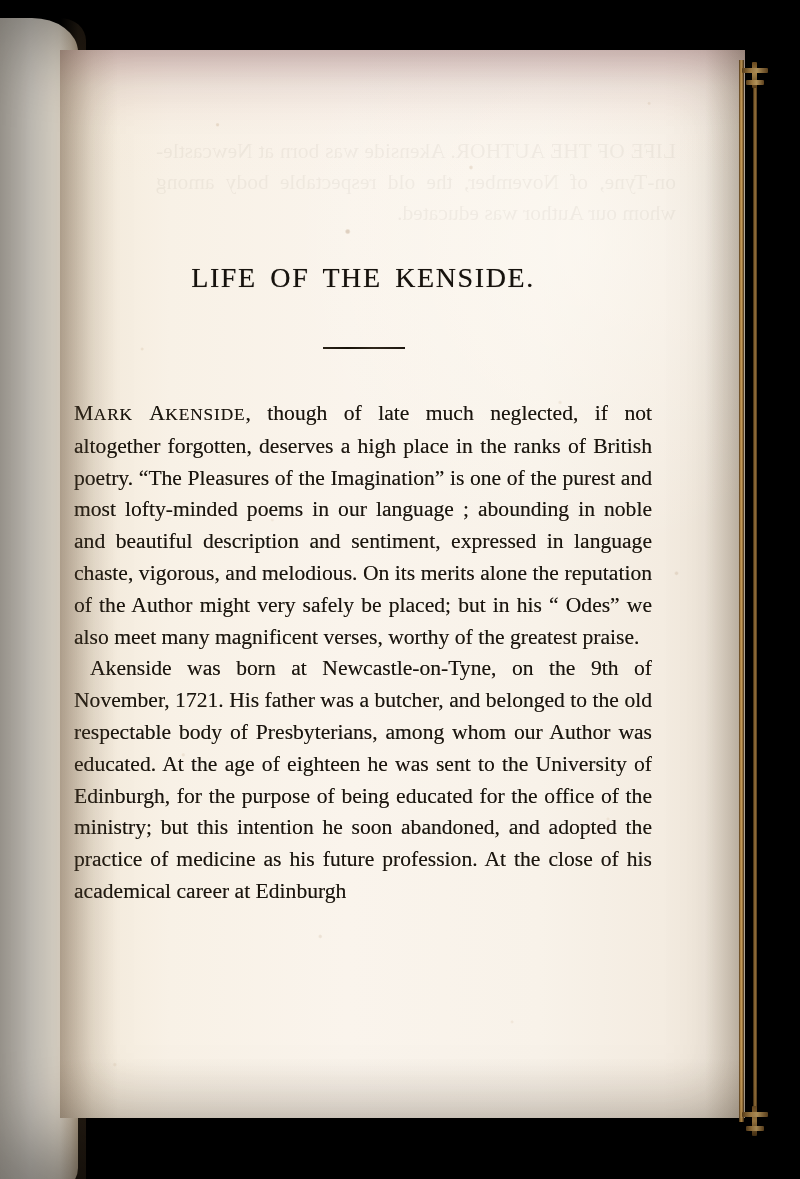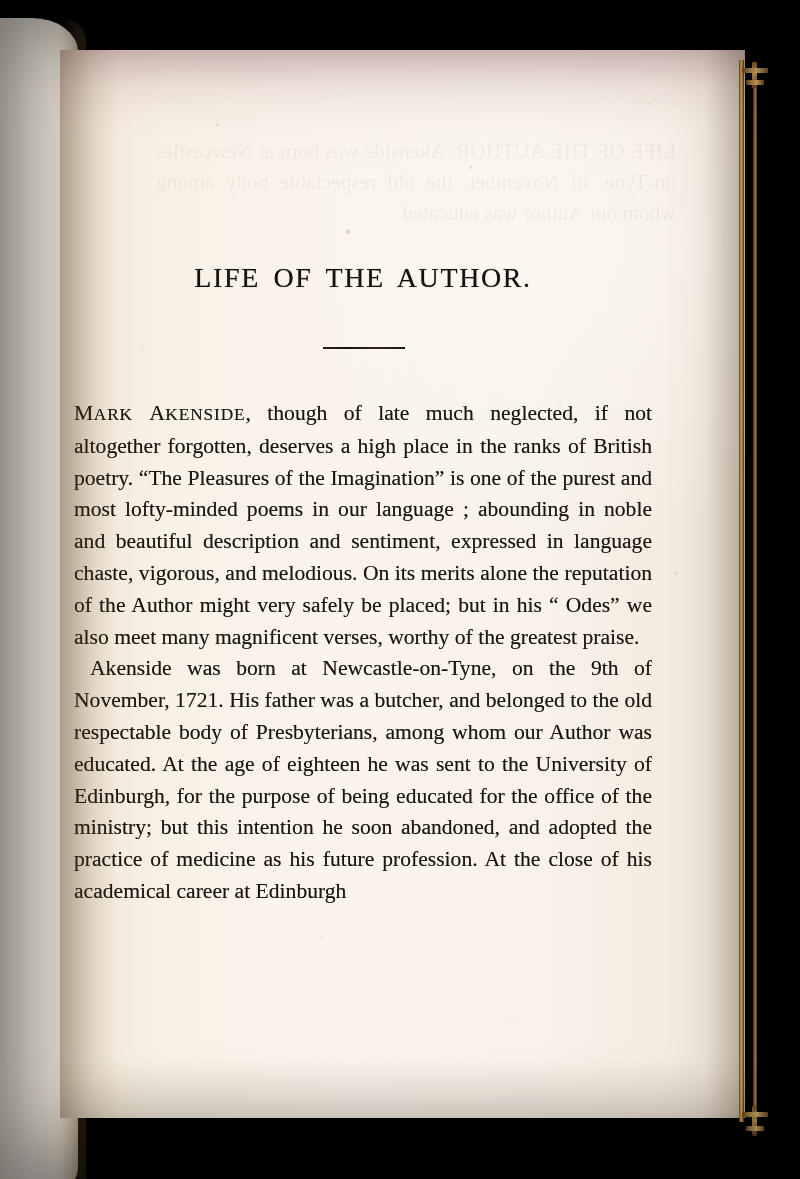--- a/index.html
+++ b/index.html
@@ -253,21 +253,21 @@
 
   <div class="page">
 
     <div class="show-through">LIFE OF THE AUTHOR. Akenside was born at Newcastle-on-Tyne, of November, the old respectable body among whom our Author was educated.</div>
 
     <div class="page-top-tint"></div>
     <div class="paper-grain"></div>
 
     <div class="typeblock">
 
-      <div class="chapter-title">LIFE OF THE AUTHOR.</div>
+      <div class="chapter-title">LIFE OF THE KENSIDE.</div>
 
       <div class="title-rule"></div>
 
       <div class="body-text">
 
         <p class="first"><span class="smallcaps"><span class="cap">M</span><span>ARK</span> <span class="cap">A</span><span>KENSIDE</span></span><span>, though of late much neglected, if not altogether forgotten, deserves a high place in the ranks of British poetry.  “The Pleasures of the Imagination” is one of the purest and most lofty-minded poems in our language ; abounding in noble and beautiful description and sentiment, expressed in language chaste, vigorous, and melodious.  On its merits alone the reputation of the Author might very safely be placed; but in his “ Odes” we also meet many magnificent verses, worthy of the greatest praise.</span></p>
 
         <p>Akenside was born at Newcastle-on-Tyne, on the 9th of November, 1721.  His father was a butcher, and belonged to the old respectable body of Presbyterians, among whom our Author was educated.  At the age of eighteen he was sent to the University of Edinburgh, for the purpose of being educated for the office of the ministry; but this intention he soon abandoned, and adopted the practice of medicine as his future profession. At the close of his academical career at Edinburgh</p>
 
       </div>

